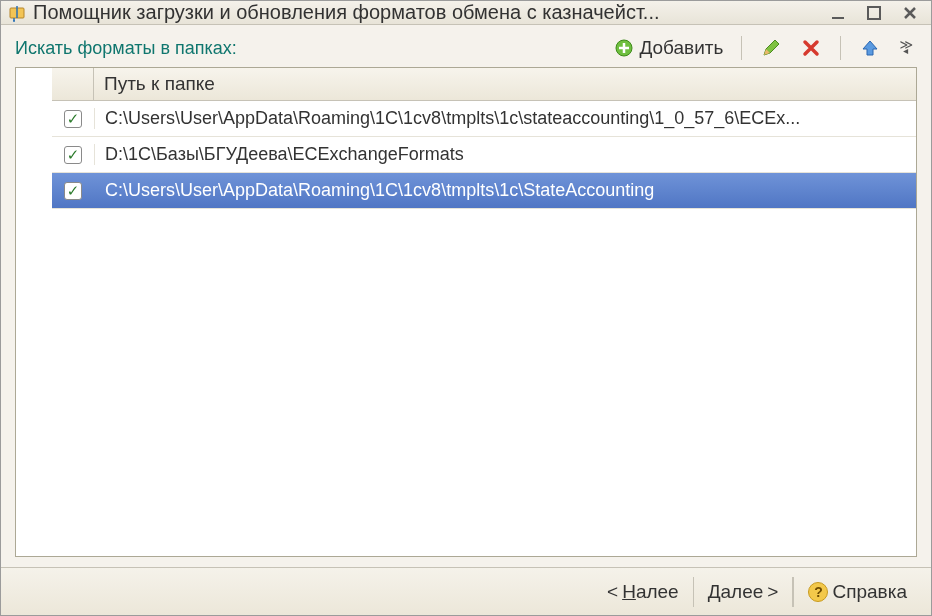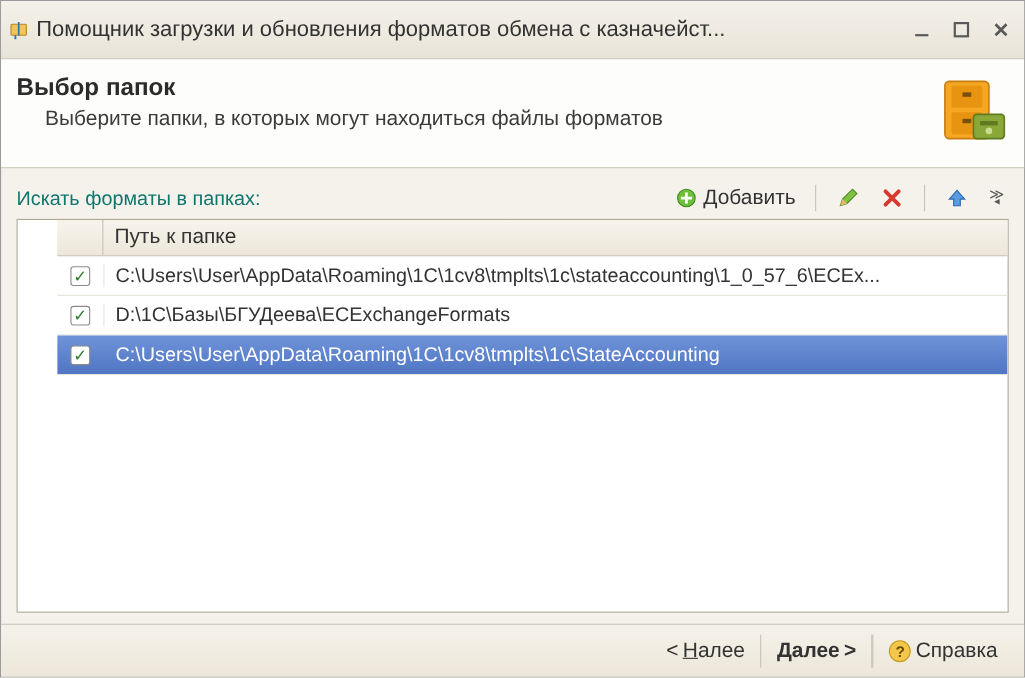--- a/index.html
+++ b/index.html
@@ -13,21 +13,21 @@
   }
   .window {
     width: 932px;
     height: 616px;
     background: #f5f2ec;
     border: 1px solid #9b9b9b;
     display: flex;
     flex-direction: column;
   }
   .titlebar {
-    height: 53px;
+    height: 24px;
     background: linear-gradient(#f4f1ea, #e8e4d8);
     border-bottom: 1px solid #c6c2b6;
     display: flex;
     align-items: center;
     padding: 0 6px;
     gap: 6px;
   }
   .titlebar-icon {
     width: 20px; height: 20px;
     display: flex; align-items: center; justify-content: center;
@@ -201,21 +201,21 @@
   }
   .ft-btn {
     display: flex;
     align-items: center;
     gap: 4px;
     padding: 6px 14px;
     font-size: 19px;
     color: #333;
     cursor: default;
   }
-  .ft-btn.bold { font-weight: bold; }
+  .ft-btn.bold { font-weight: normal; }
   .ft-btn .u { text-decoration: underline; }
   .ft-sep {
     width: 1px; height: 30px;
     background: #c6c2b6;
   }
   .help-icon {
     width: 20px; height: 20px; border-radius: 10px;
     background: #f3c84a;
     border: 1px solid #c89a1f;
     display: flex; align-items: center; justify-content: center;
@@ -248,38 +248,20 @@
     </div>
     <div class="win-btn">
       <svg width="16" height="16" viewBox="0 0 16 16">
           <path d="M3 3 L13 13 M13 3 L3 13" stroke="#5a5a5a" stroke-width="2.5"></path>
         </svg>
     </div>
   </div>
 
   <div class="content">
 
-    <div class="header-panel">
-      <div class="header-texts">
-        <div class="header-title">Выбор папок</div>
-        <div class="header-subtitle">Выберите папки, в которых могут находиться файлы форматов</div>
-      </div>
-      <div class="header-icon">
-        <svg width="70" height="70" viewBox="0 0 70 70">
-          <rect x="12" y="8" width="40" height="52" rx="4" fill="#f5a623" stroke="#c77e10" stroke-width="1.5"></rect>
-          <rect x="18" y="12" width="28" height="20" rx="2" fill="#e89410"></rect>
-          <rect x="18" y="36" width="28" height="20" rx="2" fill="#e89410"></rect>
-          <rect x="28" y="18" width="8" height="4" fill="#7a4f0c"></rect>
-          <rect x="28" y="42" width="8" height="4" fill="#7a4f0c"></rect>
-          <rect x="38" y="38" width="28" height="22" rx="3" fill="#8aa83a" stroke="#5f7a1f" stroke-width="1.5"></rect>
-          <rect x="44" y="44" width="16" height="4" fill="#5f7a1f"></rect>
-          <circle cx="52" cy="53" r="3" fill="#c9dc8f"></circle>
-        </svg>
-      </div>
-    </div>
 
     <div class="toolbar-row">
       <div class="toolbar-label">Искать форматы в папках:</div>
       <div class="toolbar-buttons">
         <div class="tb-btn">
           <span class="tb-icon">
             <svg width="20" height="20" viewBox="0 0 20 20">
               <circle cx="10" cy="10" r="8" fill="#6fbf3f" stroke="#3e8a1a"></circle>
               <path d="M10 5 V15 M5 10 H15" stroke="#fff" stroke-width="2.5"></path>
             </svg>

